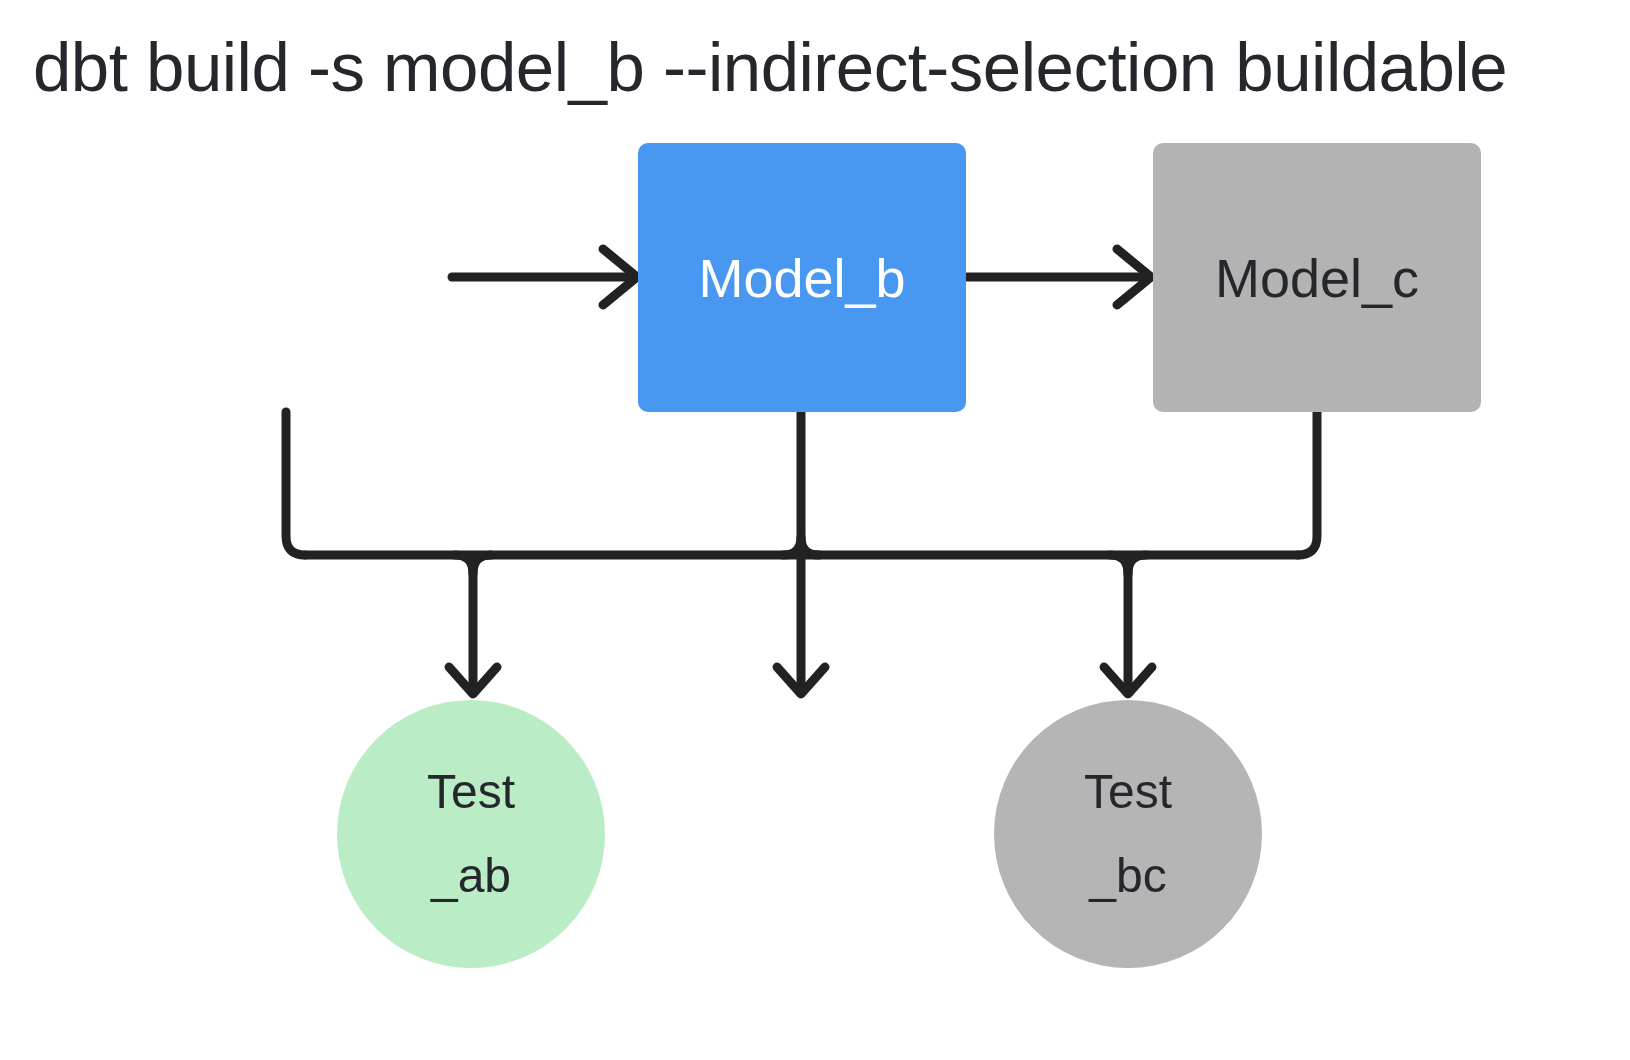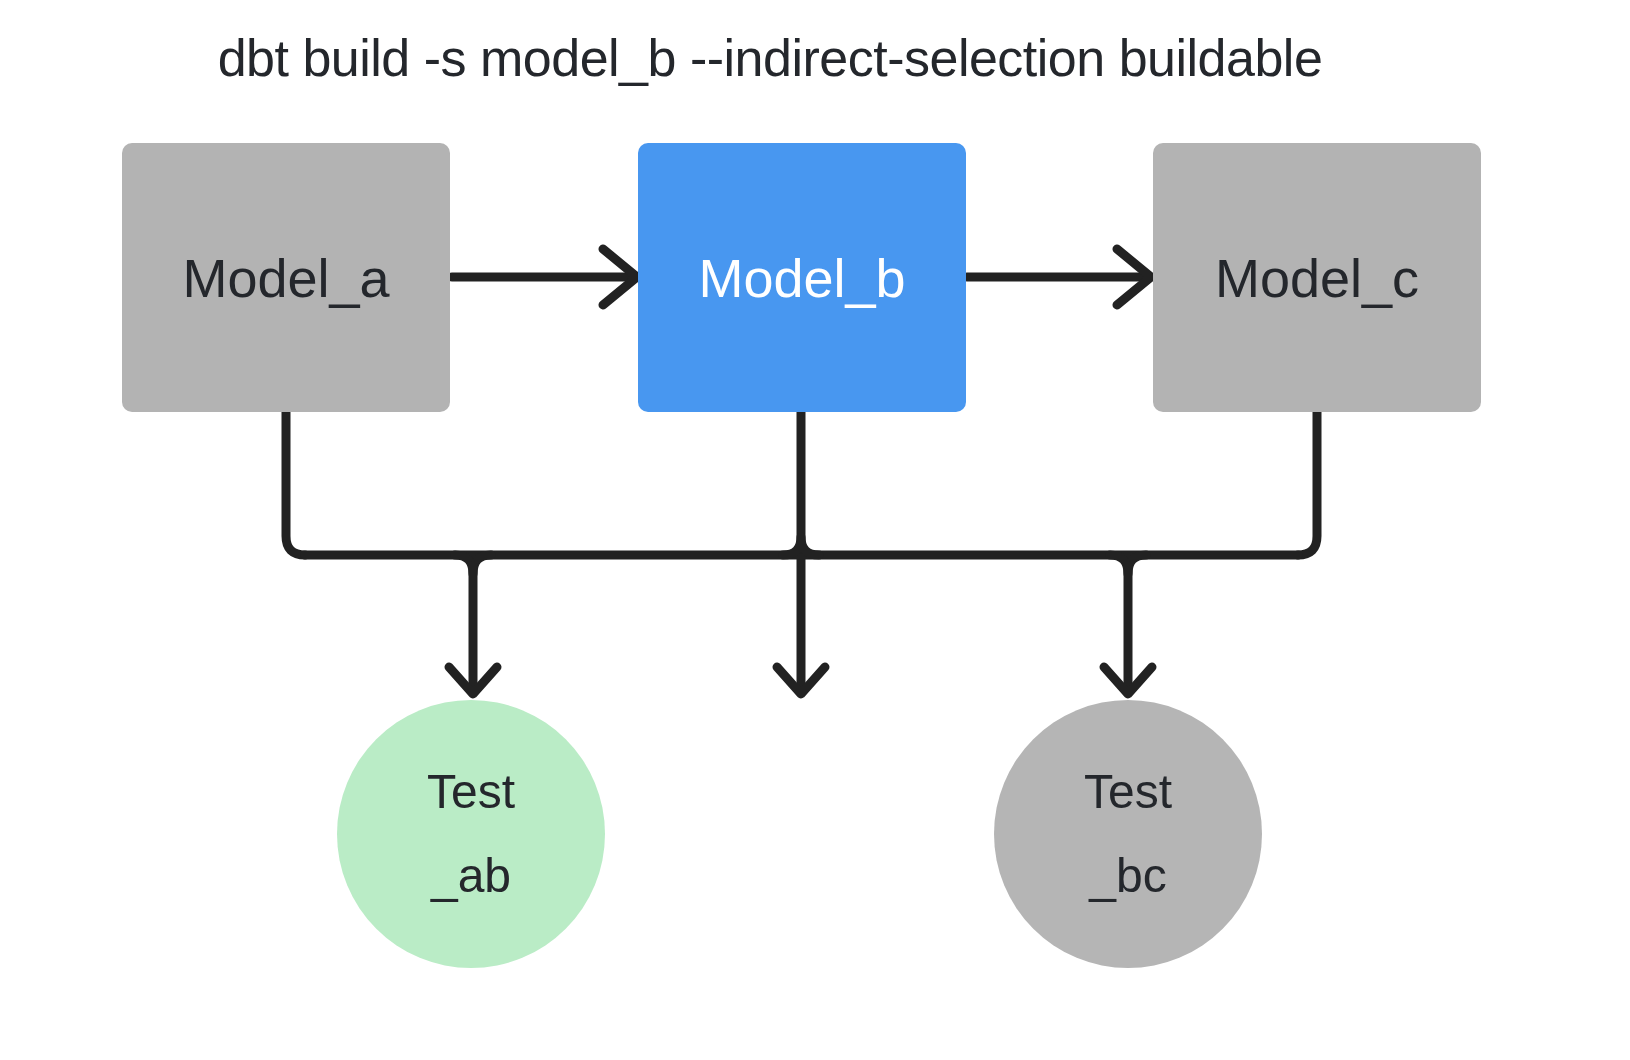--- a/index.html
+++ b/index.html
@@ -9,21 +9,21 @@
   }
   *{margin:0;padding:0;box-sizing:border-box;}
   html,body{background:#fff;}
   .stage{
     position:relative;width:1630px;height:1060px;overflow:hidden;
     background:var(--background);
     font-family:"Liberation Sans","DejaVu Sans",sans-serif;
   }
   .title{
     position:absolute;top:28px;left:770px;transform:translateX(-50%);
-    white-space:nowrap;font-size:52px;font-weight:500;letter-spacing:-0.5px;
+    white-space:nowrap;font-size:69px;font-weight:500;letter-spacing:-0.5px;
     color:var(--text_dark);
   }
   .connectors{position:absolute;left:0;top:0;}
   .connectors path{
     fill:none;stroke:var(--line);stroke-width:9;
     stroke-linecap:round;stroke-linejoin:round;
   }
   .box{
     position:absolute;top:143px;width:328px;height:269px;border-radius:10px;
     display:flex;align-items:center;justify-content:center;
@@ -71,23 +71,20 @@
       <path d="M455 555 Q473 555 473 574 M491 555 Q473 555 473 574"></path>
       <path d="M473 566 V688"></path>
       <path d="M1110 555 Q1128 555 1128 574 M1146 555 Q1128 555 1128 574"></path>
       <path d="M1128 566 V688"></path>
       <path d="M449 667 L473 694 L497 667"></path>
       <path d="M777 667 L801 694 L825 667"></path>
       <path d="M1104 667 L1128 694 L1152 667"></path>
     </g>
   </svg>
 
-  <div class="box" id="box-a">
-    <span class="box-label">Model_a</span>
-  </div>
   <div class="box" id="box-b">
     <span class="box-label">Model_b</span>
   </div>
   <div class="box" id="box-c">
     <span class="box-label">Model_c</span>
   </div>
 
   <div class="circle" id="circ-ab">
     <span class="circle-line">Test</span>
     <span class="circle-line">_ab</span>

